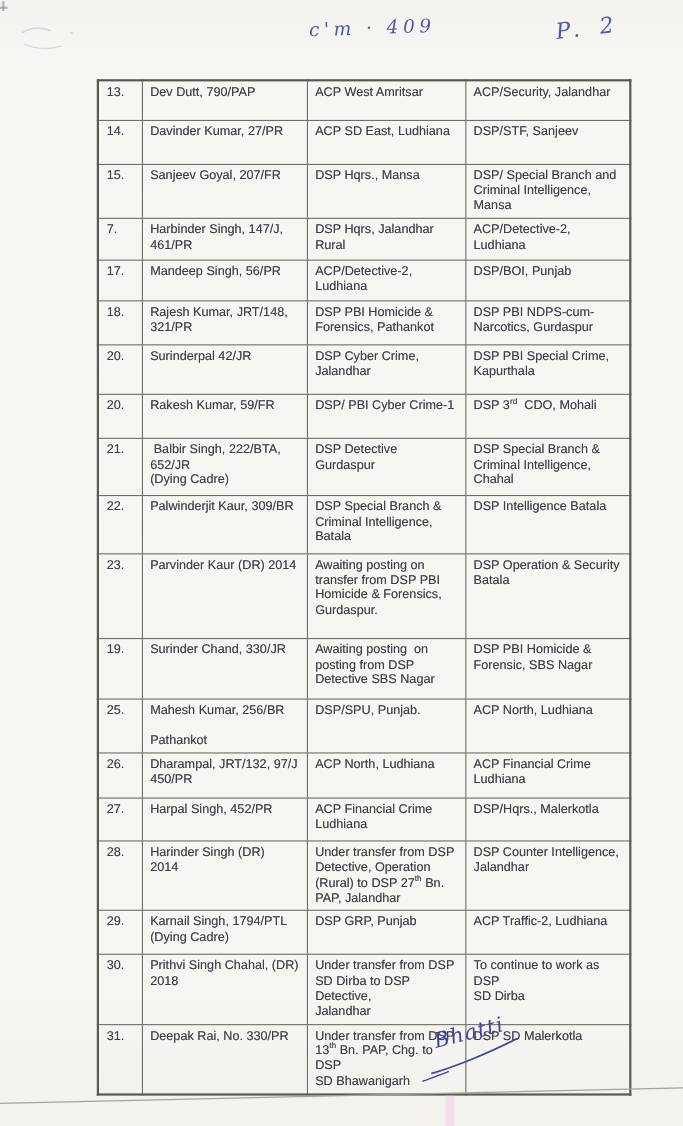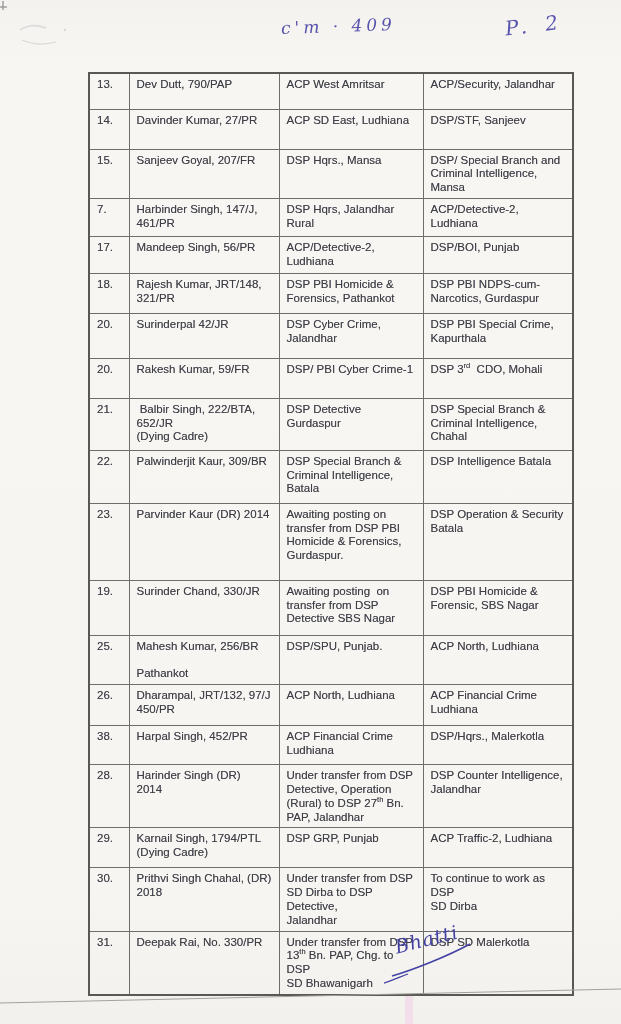--- a/index.html
+++ b/index.html
@@ -234,21 +234,21 @@
             <div class="line">Batala</div>
           </td>
         </tr>
         <tr>
           <td class="c-sno">19.</td>
           <td class="c-name">
             <div class="line">Surinder Chand, 330/JR</div>
           </td>
           <td class="c-from">
             <div class="line">Awaiting posting&nbsp; on</div>
-            <div class="line">transfer from DSP</div>
+            <div class="line">posting from DSP</div>
             <div class="line">Detective SBS Nagar</div>
           </td>
           <td class="c-to">
             <div class="line">DSP PBI Homicide &amp;</div>
             <div class="line">Forensic, SBS Nagar</div>
           </td>
         </tr>
         <tr>
           <td class="c-sno">25.</td>
           <td class="c-name">
@@ -271,21 +271,21 @@
           </td>
           <td class="c-from">
             <div class="line">ACP North, Ludhiana</div>
           </td>
           <td class="c-to">
             <div class="line">ACP Financial Crime</div>
             <div class="line">Ludhiana</div>
           </td>
         </tr>
         <tr>
-          <td class="c-sno">38.</td>
+          <td class="c-sno">27.</td>
           <td class="c-name">
             <div class="line">Harpal Singh, 452/PR</div>
           </td>
           <td class="c-from">
             <div class="line">ACP Financial Crime</div>
             <div class="line">Ludhiana</div>
           </td>
           <td class="c-to">
             <div class="line">DSP/Hqrs., Malerkotla</div>
           </td>

